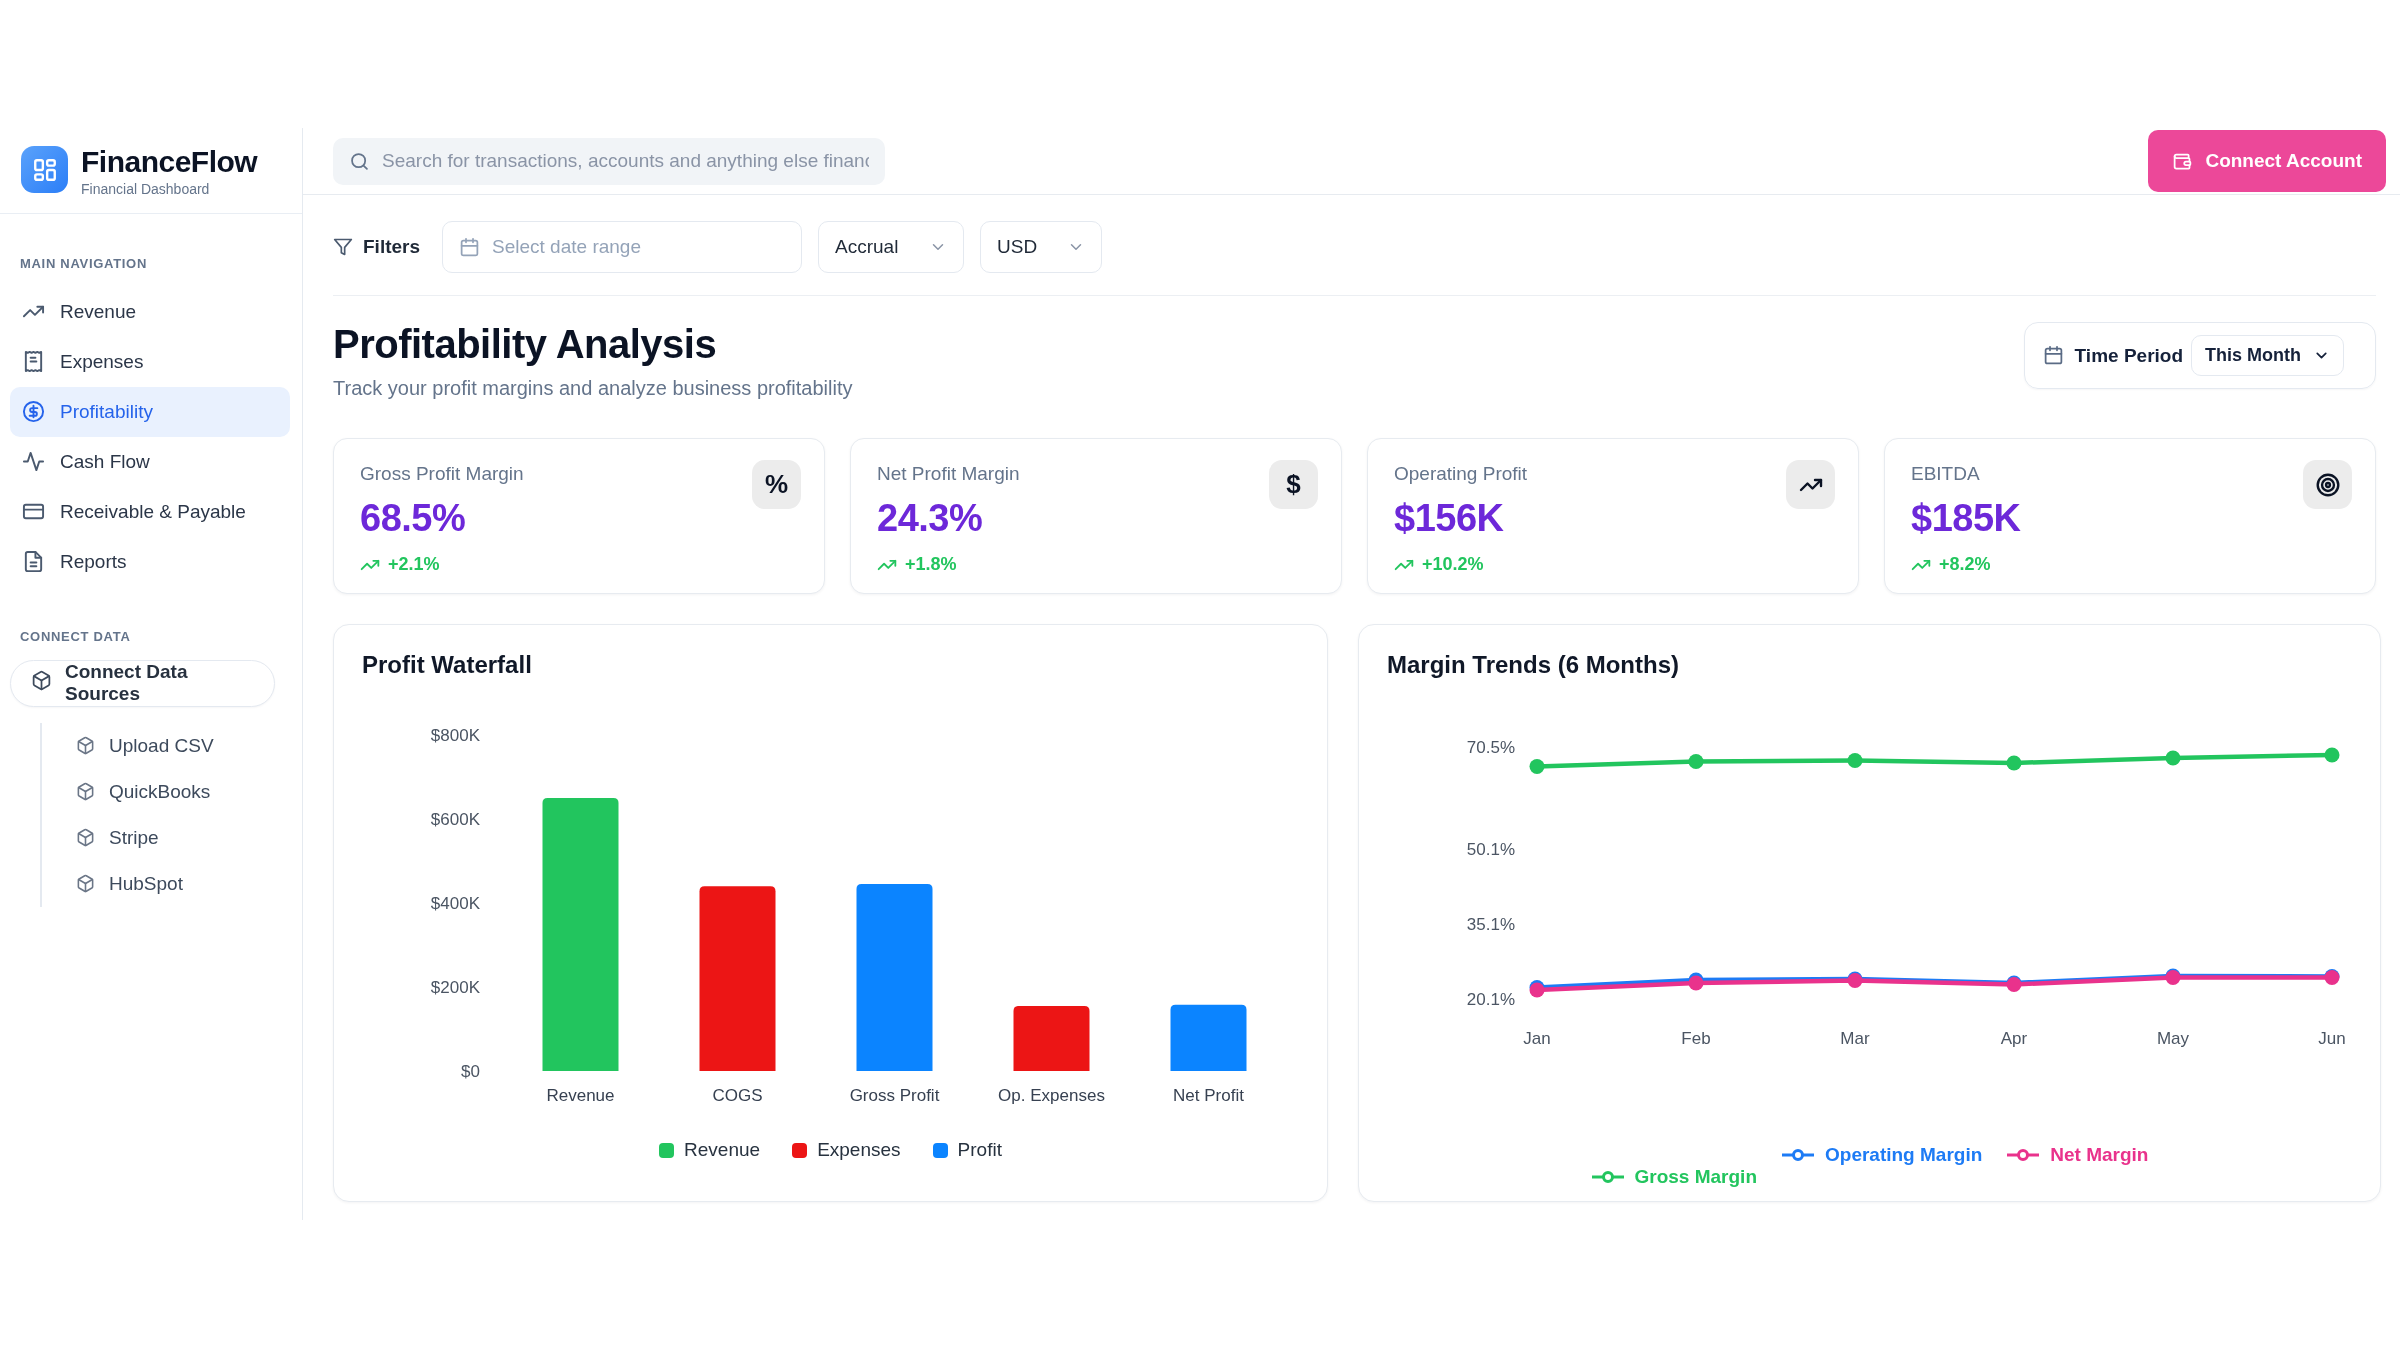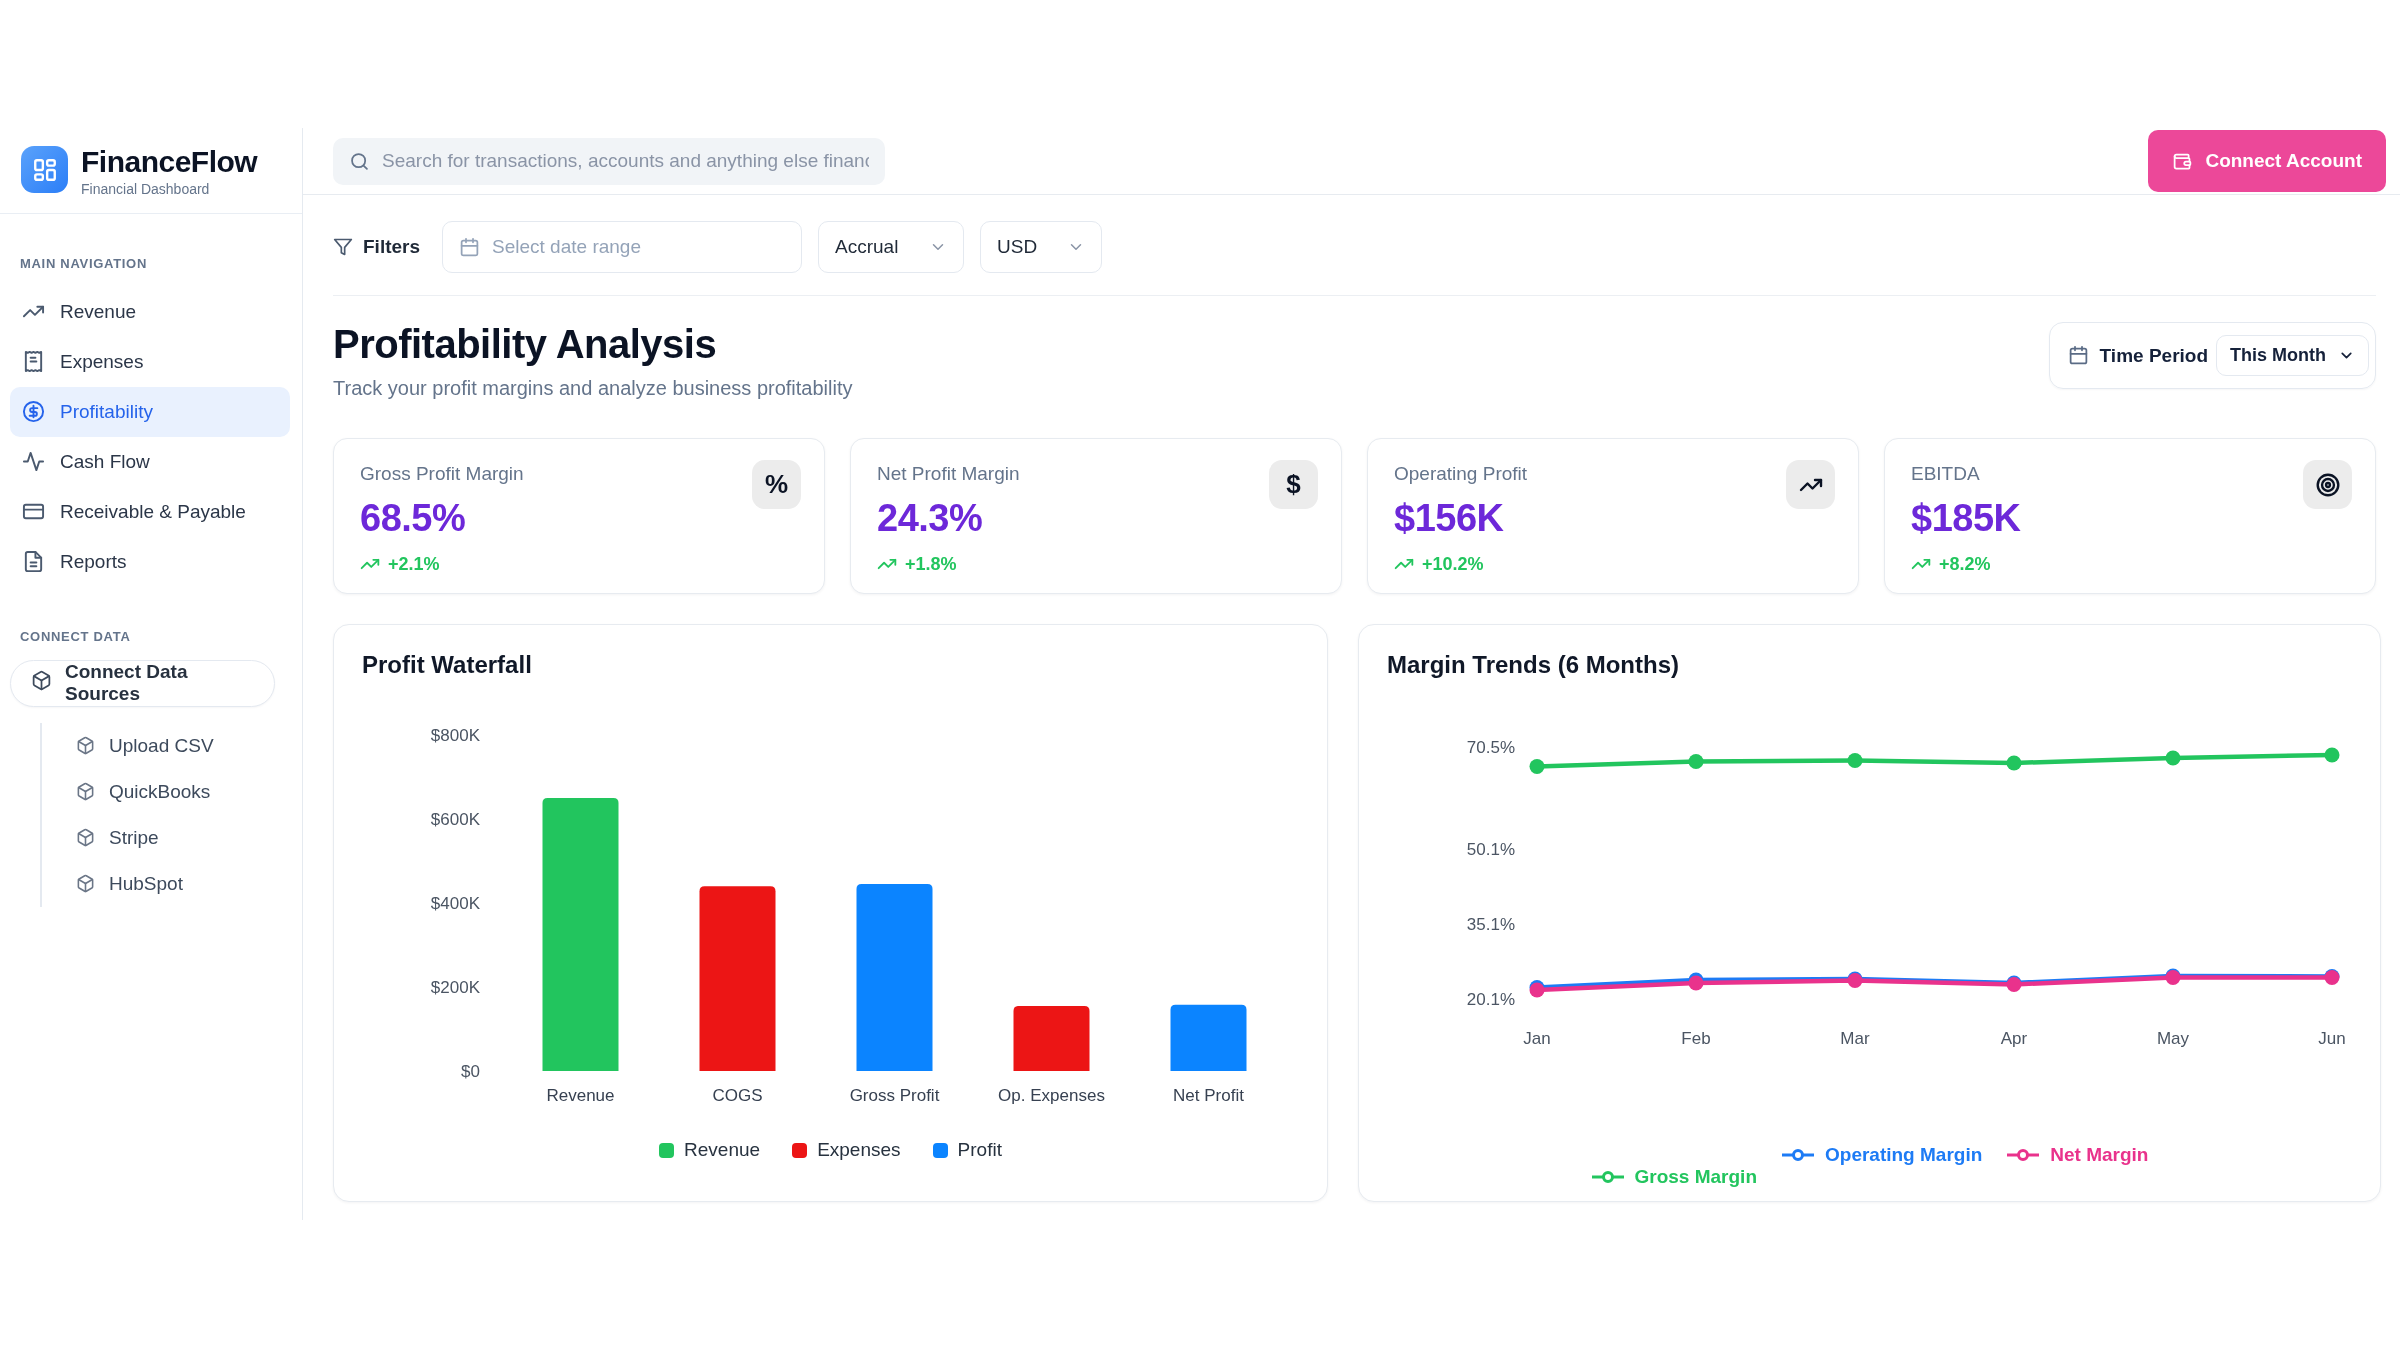--- a/index.html
+++ b/index.html
@@ -53,31 +53,31 @@
   .date-field input::placeholder { color:#94a3b8; }
   .select { justify-content:space-between; padding:0 16px; font-size:19px; color:#1f2937; cursor:pointer; }
   .sel-accrual { width:146px; }
   .sel-usd { width:122px; }
   .chev { color:#8a94a6; display:flex; }
 
   .section-head { display:flex; justify-content:space-between; align-items:flex-start; margin-top:26px; }
   .h1 { font-size:40px; font-weight:800; color:#0b1324; letter-spacing:-0.5px; }
   .h1-sub { font-size:20px; color:#64748b; margin-top:10px; }
   .tp-card { display:flex; align-items:center; gap:12px; border:1.5px solid #e4e9f0; border-radius:14px;
-             padding:12px 6px 12px 18px; box-shadow:0 1px 2px rgba(15,23,42,.04); }
+             padding:12px 31px 12px 18px; box-shadow:0 1px 2px rgba(15,23,42,.04); }
   .tp-lab { display:flex; align-items:center; gap:11px; font-size:19px; font-weight:600; color:#15213a; white-space:nowrap; }
   .tp-select { display:flex; align-items:center; gap:12px; border:1.5px solid #e4e9f0; border-radius:10px;
                padding:9px 13px; font-size:18px; font-weight:600; color:#15213a; cursor:pointer; margin-left:-4px; background:#fff; }
 
   .kpi-row { display:flex; gap:25px; margin-top:38px; }
   .kpi-card { position:relative; flex:1; height:156px; border:1px solid #e7ebf0; border-radius:14px;
               padding:24px 26px; box-shadow:0 1px 3px rgba(15,23,42,.05); background:#fff; }
   .kpi-title { font-size:19px; color:#64748b; font-weight:500; }
   .kpi-value { font-size:38px; font-weight:800; color:#6d28d9; margin-top:12px; letter-spacing:-0.5px; }
-  .kpi-delta { display:flex; align-items:flex-start; gap:8px; font-size:18px; font-weight:700; color:#22c55e; margin-top:14px; }
+  .kpi-delta { display:flex; align-items:flex-end; gap:8px; font-size:18px; font-weight:700; color:#22c55e; margin-top:14px; }
   .kpi-chip { position:absolute; top:21px; right:23px; width:49px; height:49px; background:#ececec;
               border-radius:13px; display:flex; align-items:center; justify-content:center; color:#0b1324; }
   .kpi-chip .glyph { font-size:26px; font-weight:800; }
 
   .charts-row { display:flex; gap:30px; margin-top:30px; }
   .panel { border:1px solid #e7ebf0; border-radius:16px; box-shadow:0 1px 3px rgba(15,23,42,.05);
            background:#fff; padding:26px 28px; height:578px; }
   .panel-left { width:995px; min-width:995px; }
   .panel-right { flex:1; }
   .panel-title { font-size:24px; font-weight:700; color:#101828; }

